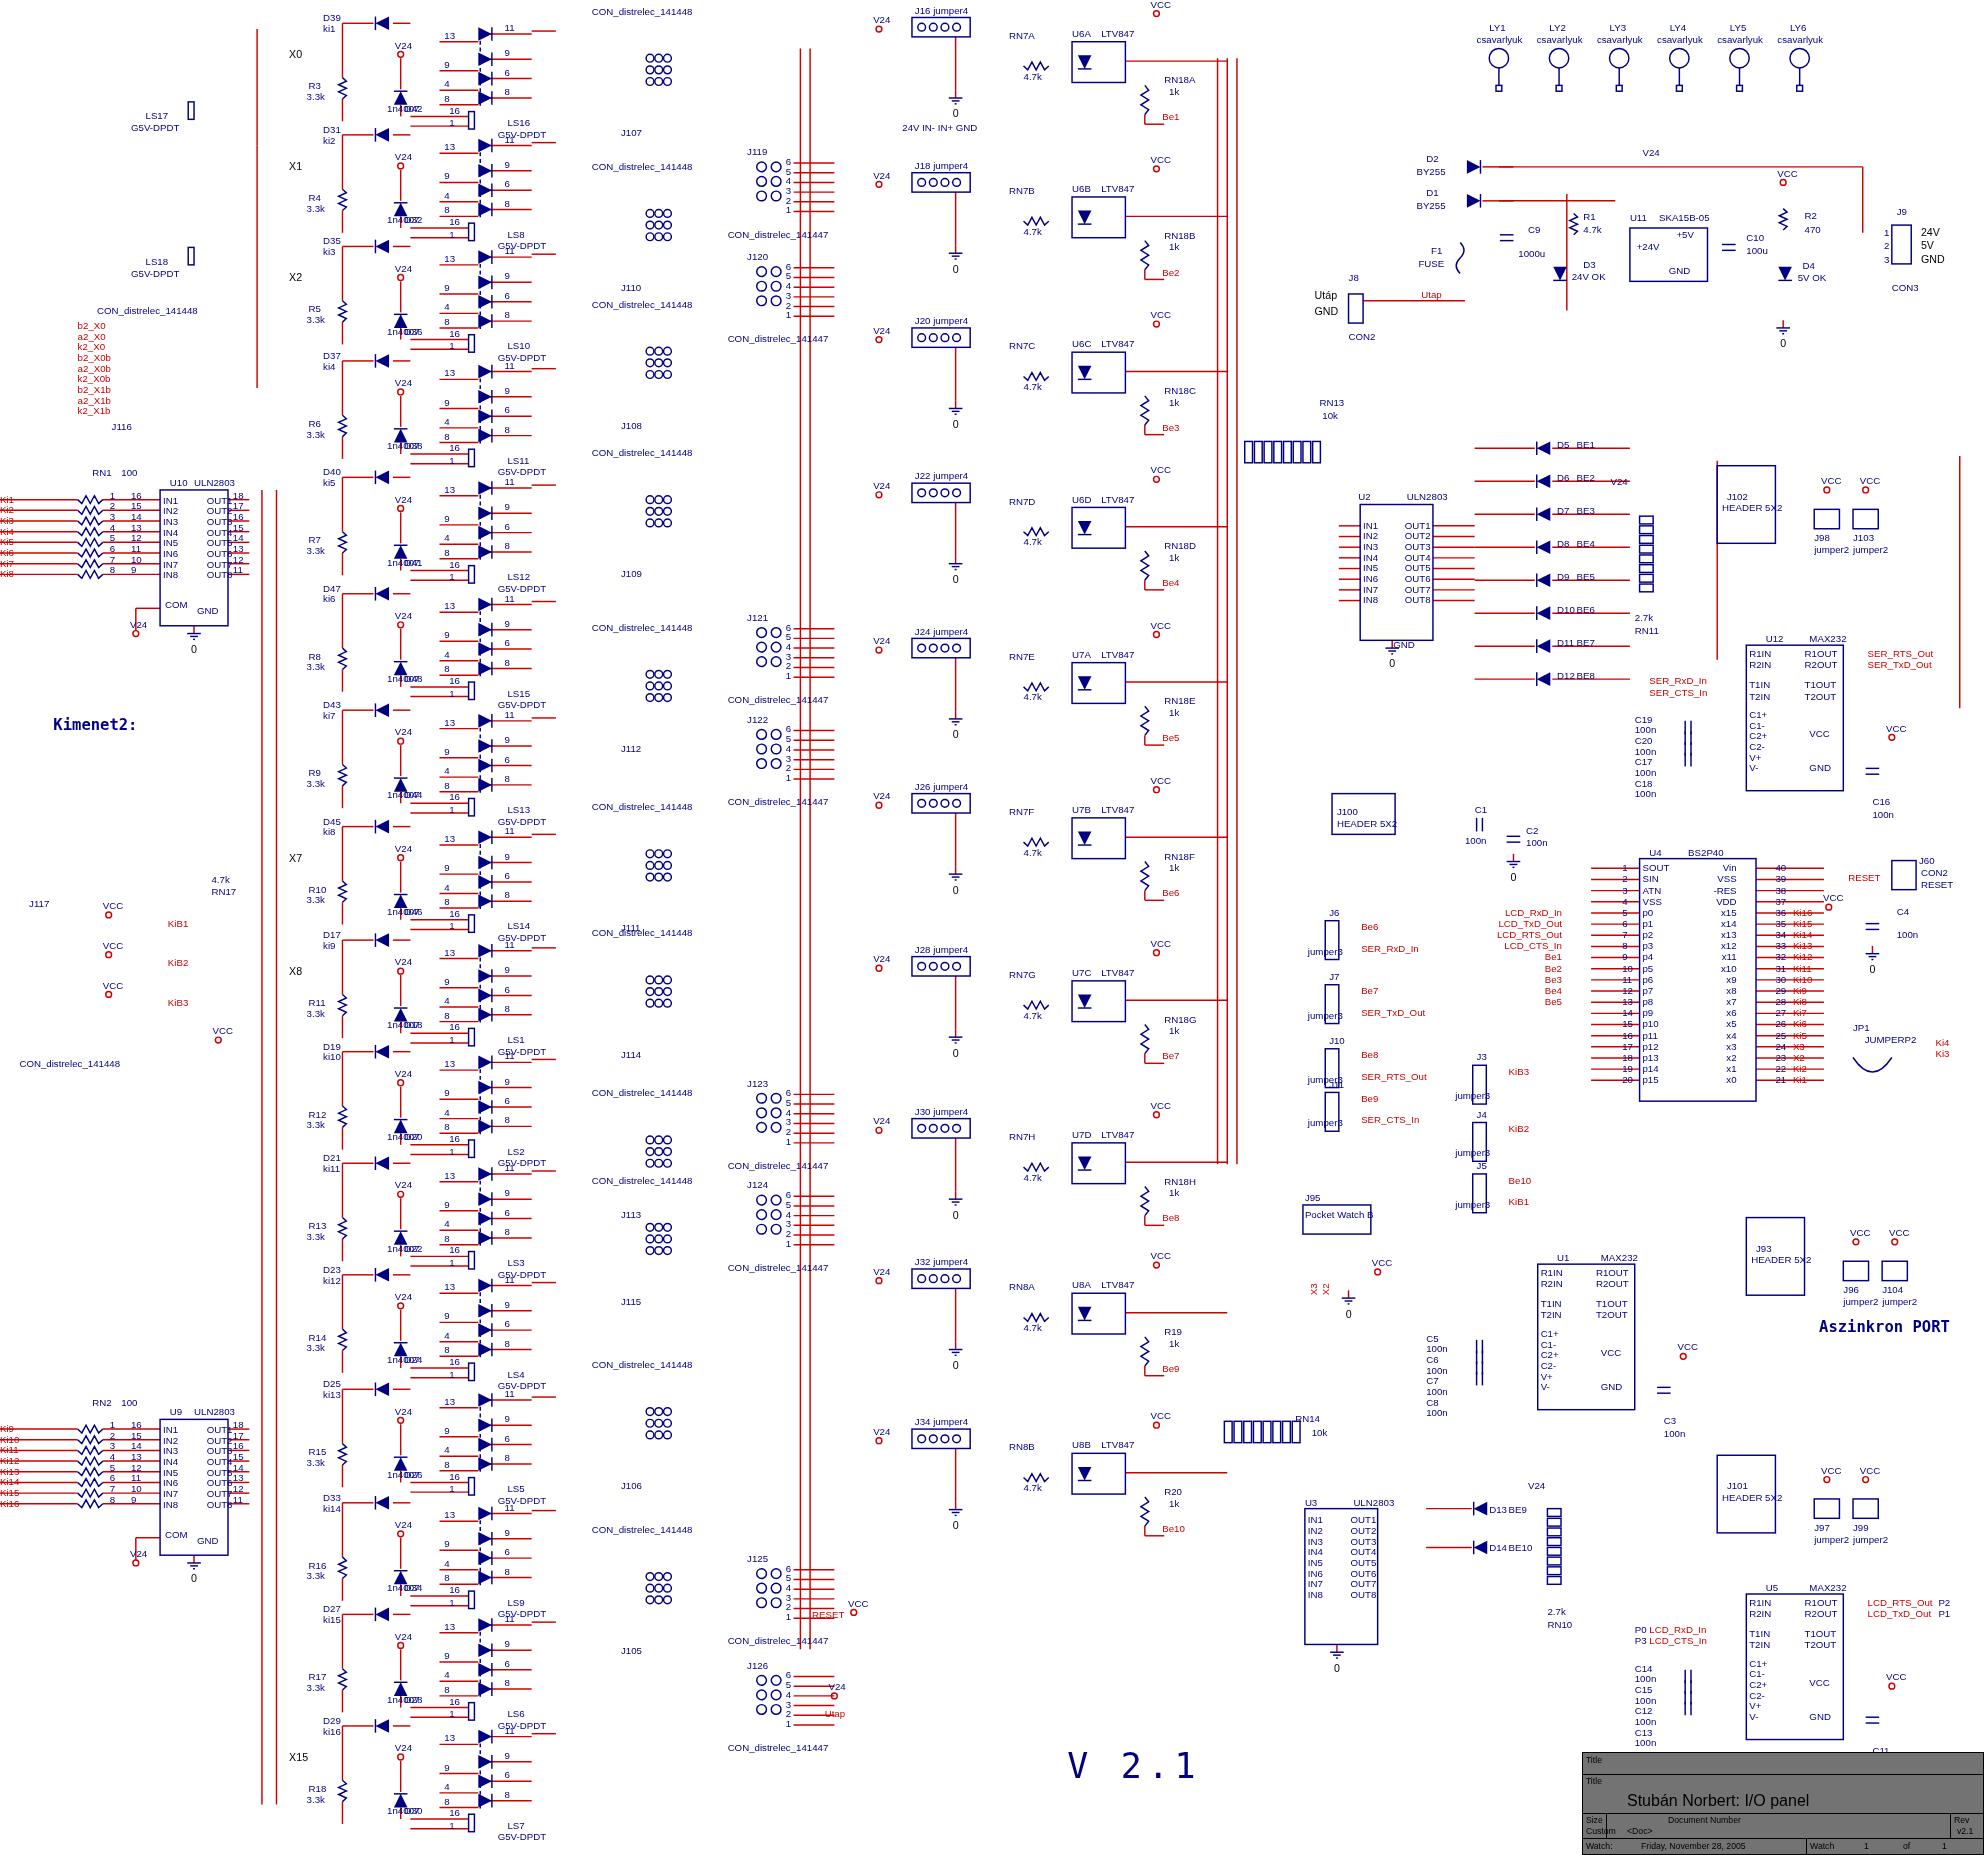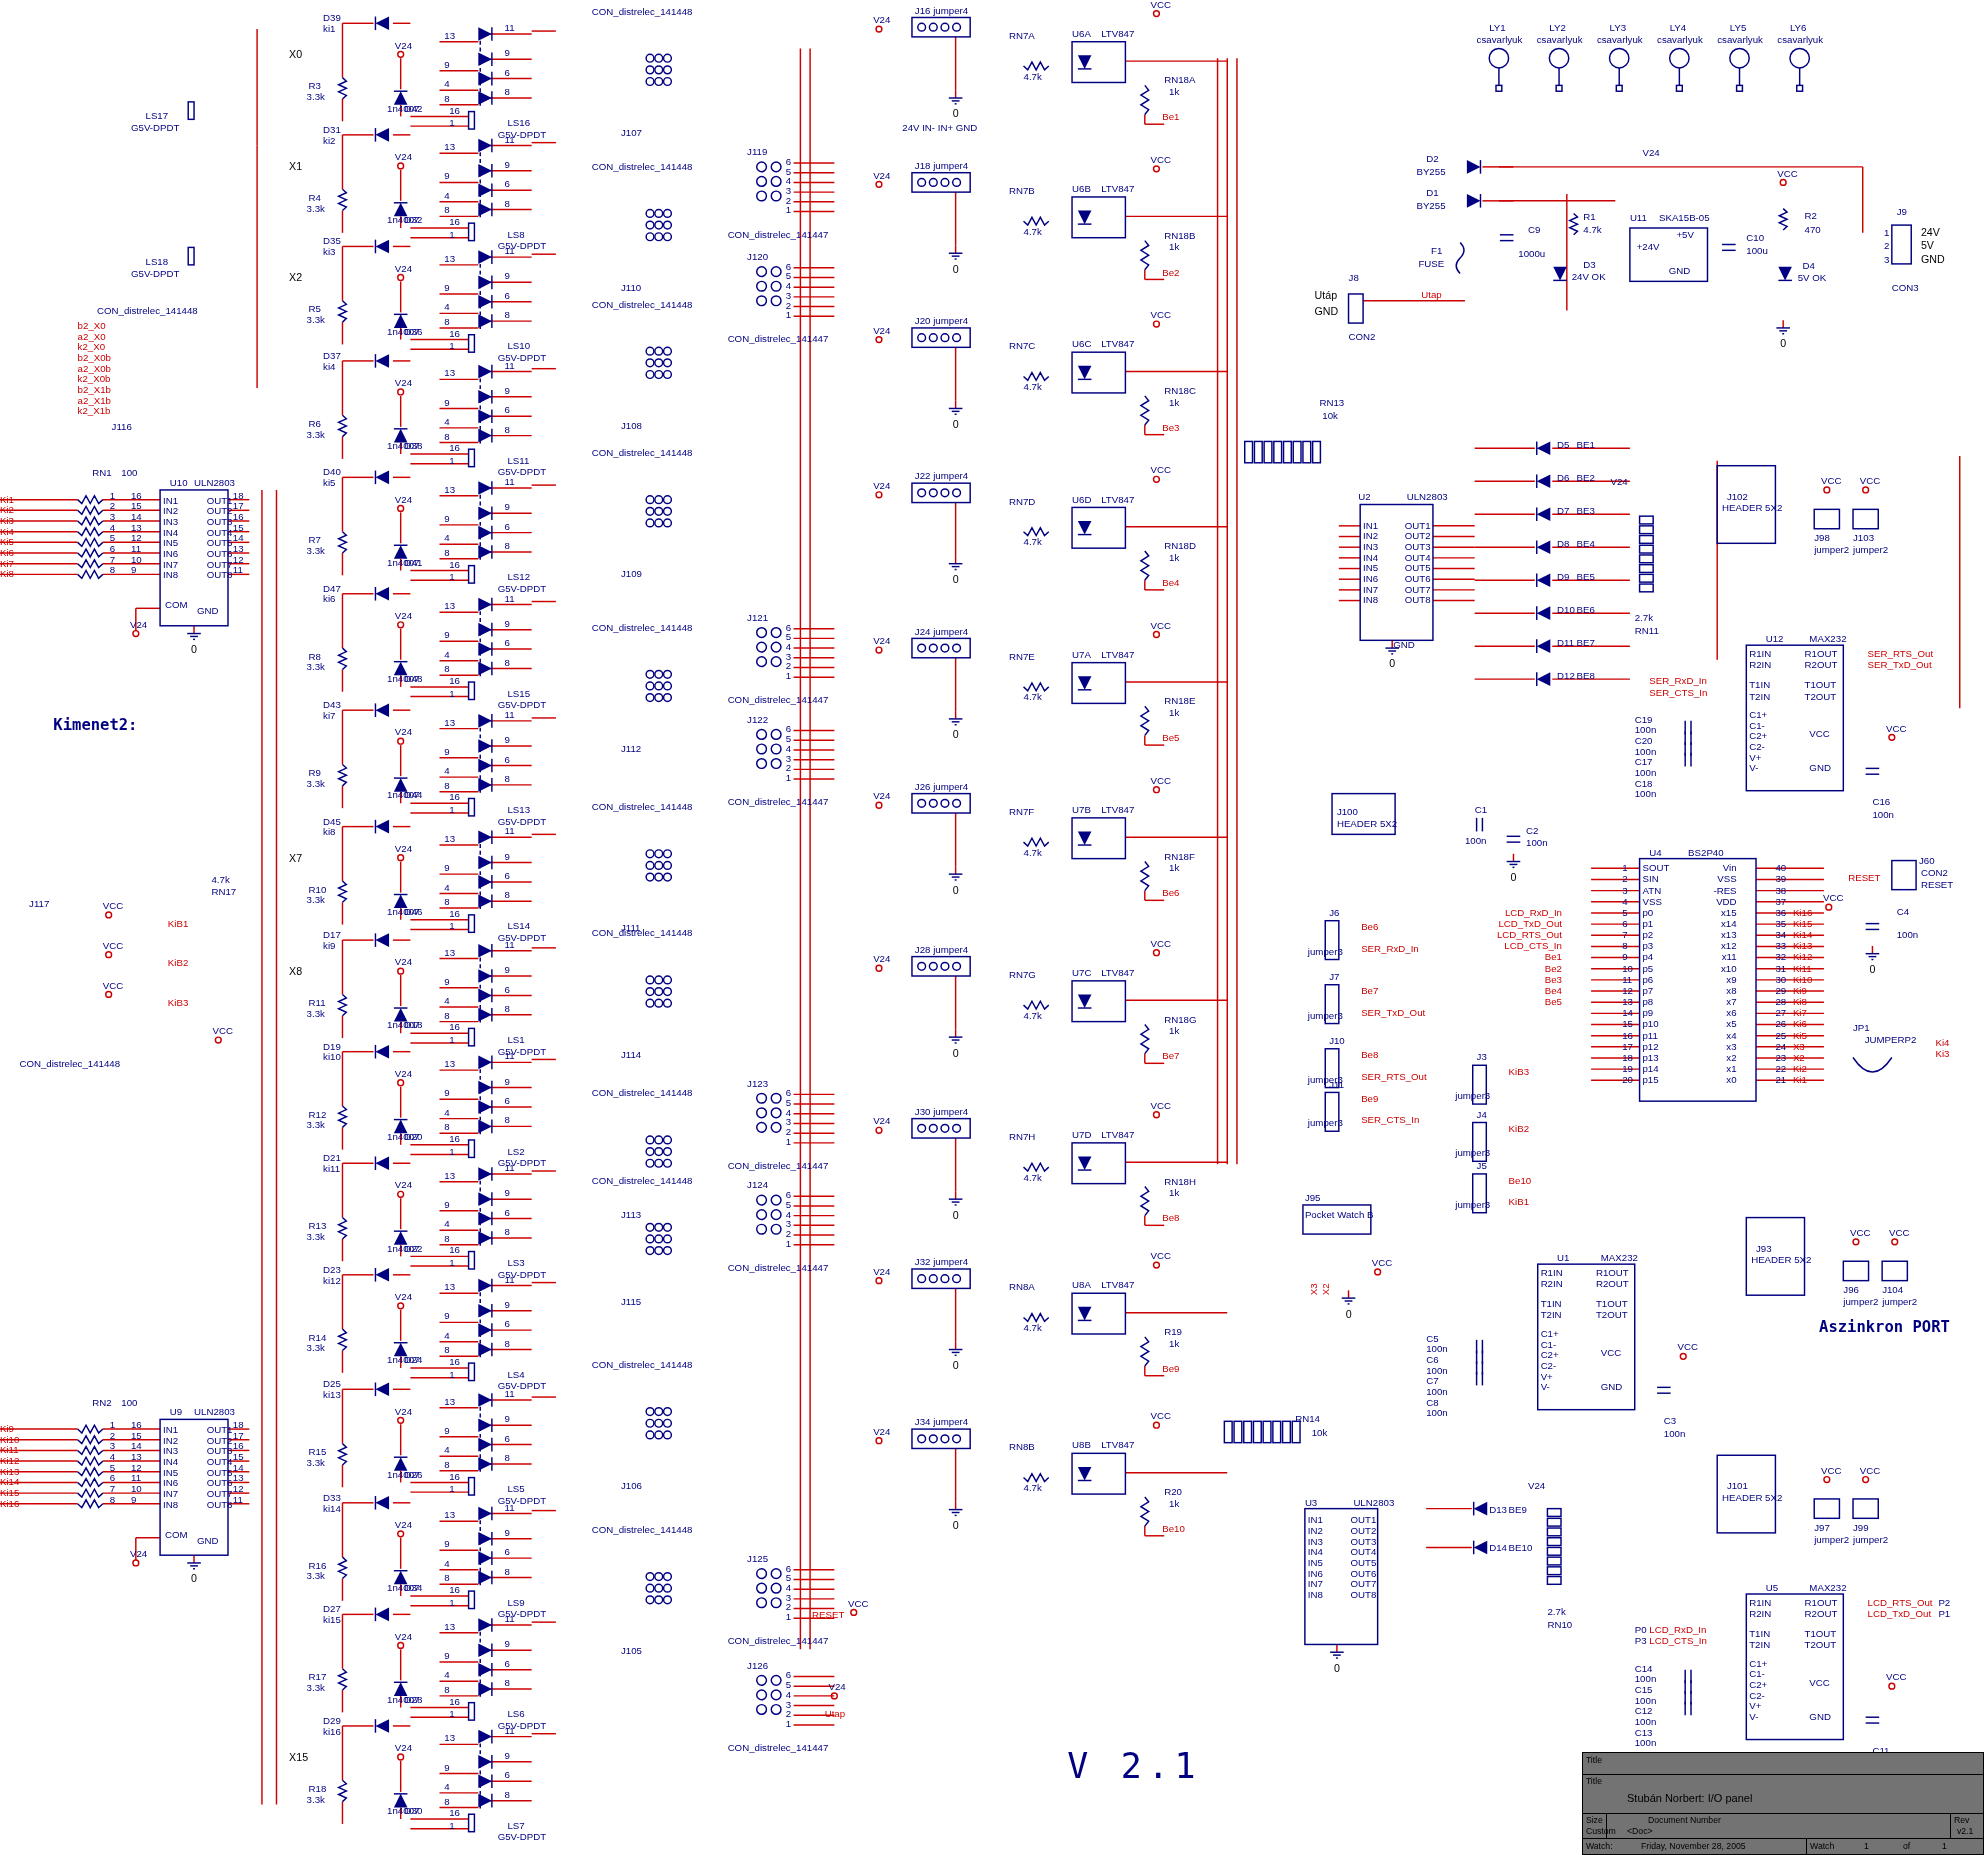--- a/index.html
+++ b/index.html
@@ -2368,27 +2368,27 @@
   <text class="head" x="1875" y="1373">Aszinkron PORT</text>
   <text class="big" x="1100" y="1833">V 2.1</text>
   <text class="t" x="930" y="135">24V IN- IN+ GND</text>
 </svg>
 
 <div class="tbk" style="left:1582px;top:1752px;width:400px;height:101px;">
   <div style="position:absolute;left:0;top:0;width:400px;height:21.3px;border-bottom:1px solid #000;"></div>
   <span style="position:absolute;left:2.9px;top:1.9px;">Title</span>
   <div style="position:absolute;left:0;top:21.3px;width:400px;height:39px;border-bottom:1px solid #000;"></div>
   <span style="position:absolute;left:2.9px;top:23px;">Title</span>
-  <span style="position:absolute;left:44px;top:39px;font-size:11px;">Stubán Norbert: I/O panel</span>
+  <span style="position:absolute;left:44px;top:39px;font-size:16px;">Stubán Norbert: I/O panel</span>
   <div style="position:absolute;left:0;top:60px;width:400px;height:25px;border-bottom:1px solid #000;"></div>
   <div style="position:absolute;left:23px;top:60px;height:25px;border-left:1px solid #000;"></div>
   <div style="position:absolute;left:367px;top:60px;height:25px;border-left:1px solid #000;"></div>
   <span style="position:absolute;left:2.9px;top:62px;">Size</span>
   <span style="position:absolute;left:2.9px;top:73px;">Custom</span>
-  <span style="position:absolute;left:36px;top:62px;padding-left:29px;">Document Number</span>
+  <span style="position:absolute;left:56px;top:62px;padding-left:29px;">Document Number</span>
   <span style="position:absolute;left:44px;top:73px;">&lt;Doc&gt;</span>
   <span style="position:absolute;left:371px;top:62px;">Rev</span>
   <span style="position:absolute;left:374px;top:73px;">v2.1</span>
   <span style="position:absolute;left:2.9px;top:88px;">Watch:</span>
   <span style="position:absolute;left:58px;top:88px;">Friday, November 28, 2005</span>
   <div style="position:absolute;left:223px;top:85px;height:15.5px;border-left:1px solid #000;"></div>
   <span style="position:absolute;left:227px;top:88px;">Watch</span>
   <span style="position:absolute;left:281px;top:88px;">1</span>
   <span style="position:absolute;left:320px;top:88px;">of</span>
   <span style="position:absolute;left:359px;top:88px;">1</span>

